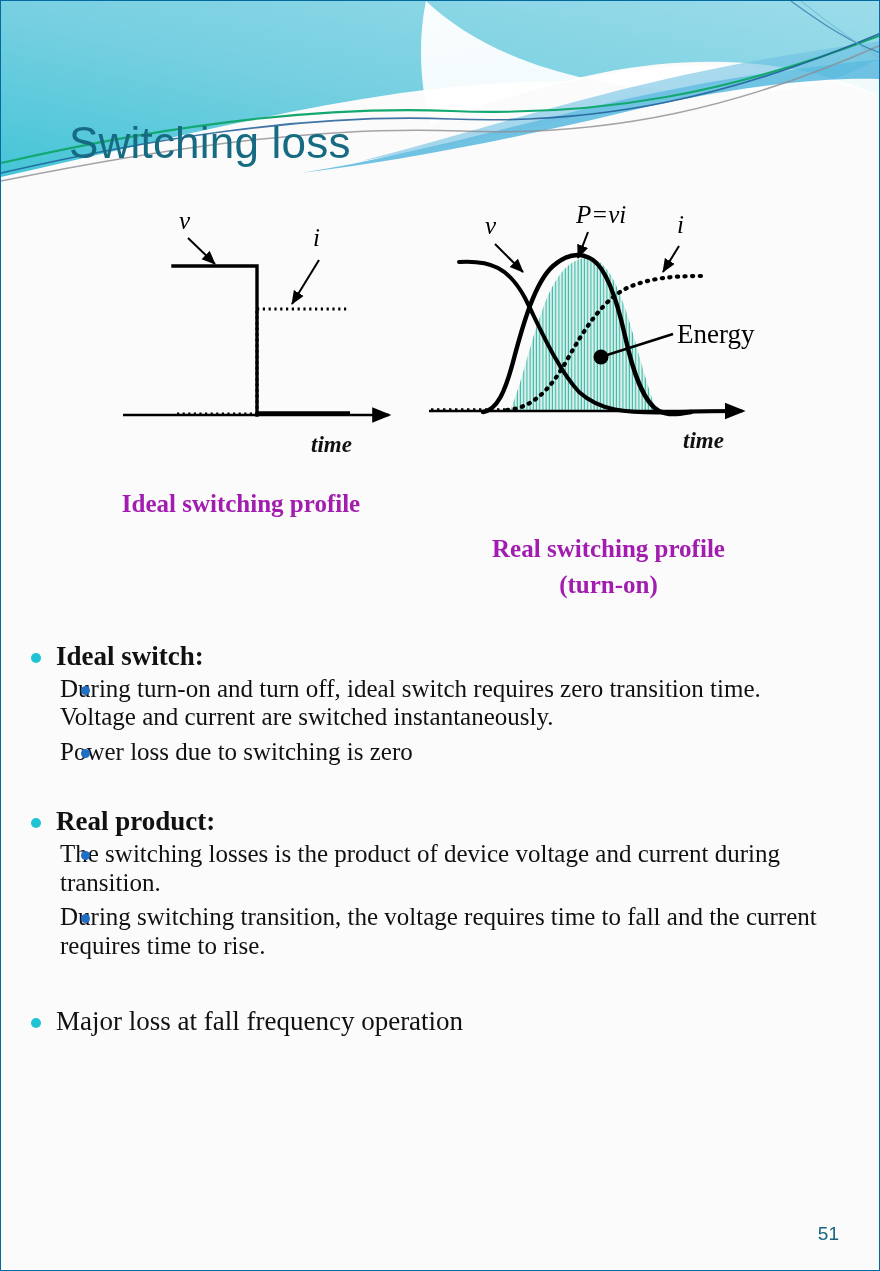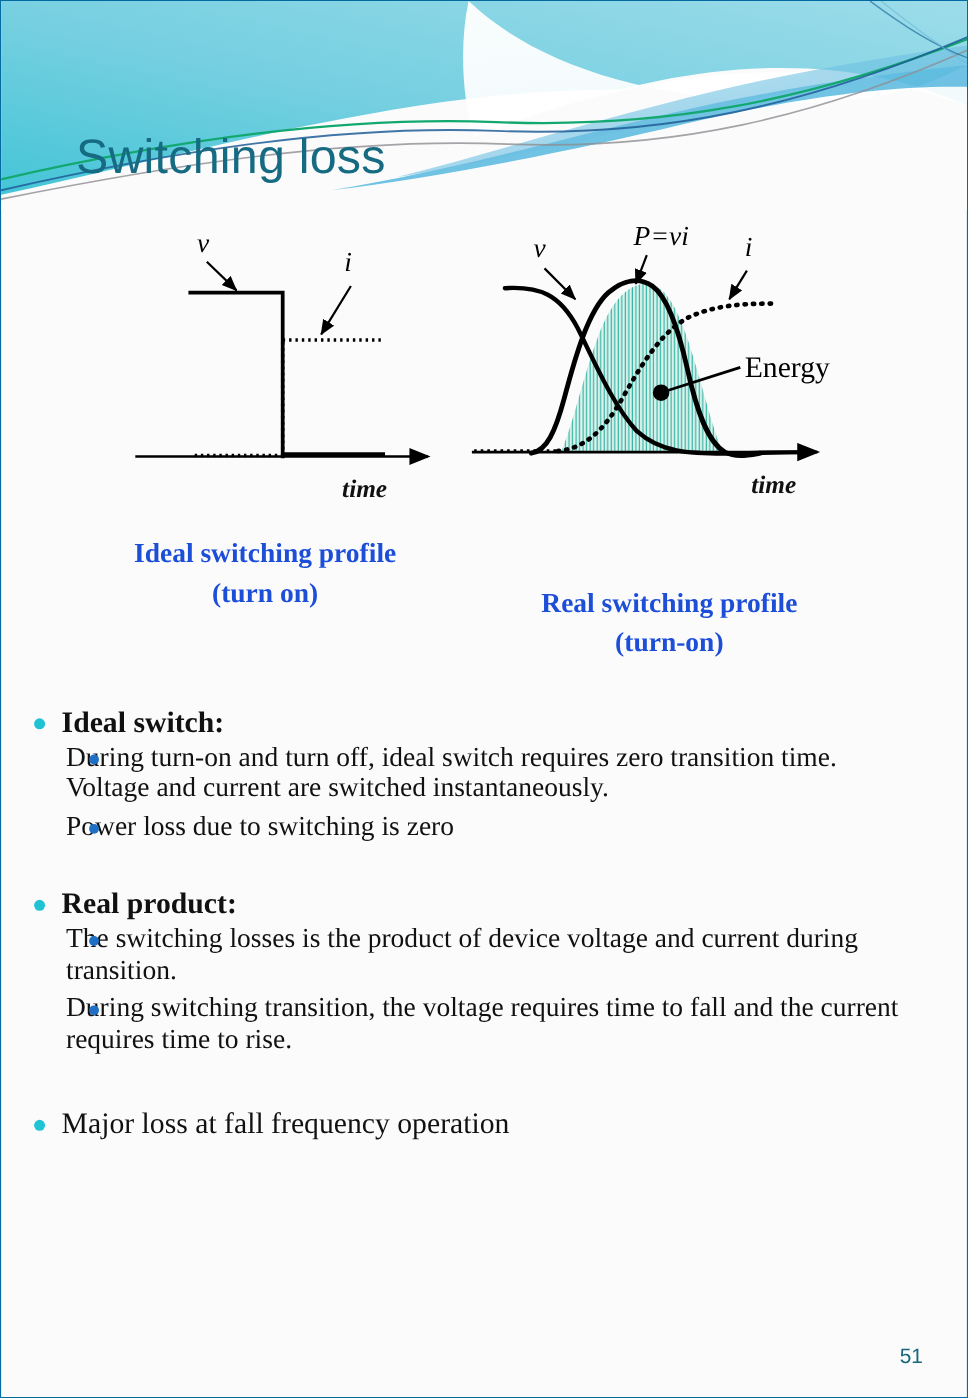--- a/index.html
+++ b/index.html
@@ -59,21 +59,21 @@
     width: 880px;
     height: 80px;
   }
   .caption {
     position: absolute;
     text-align: center;
     font-family: "Liberation Serif", serif;
     font-weight: bold;
     font-size: 25px;
     line-height: 1.42;
-    color: #1d4ed8;
+    color: #a21caf;
   }
   .caption.left  { left: 55px;  width: 370px; }
   .caption.right { left: 430px; width: 355px; margin-top: 45px; }
 
   
   .body-list {
     position: absolute;
     left: 0;
     top: 640px;
     width: 880px;
@@ -279,21 +279,20 @@
         <text x="676" y="147" font-family="Liberation Serif, serif" font-size="27" fill="#000">Energy</text>
 
         <text x="682" y="252" font-family="Liberation Serif, serif" font-style="italic" font-weight="bold" font-size="23" fill="#111">time</text>
       </g>
     </svg>
   </div>
 
   <div class="fig-captions">
     <div class="caption left">
       <div>Ideal switching profile</div>
-      <div>(turn on)</div>
     </div>
     <div class="caption right">
       <div>Real switching profile</div>
       <div>(turn-on)</div>
     </div>
   </div>
 
   <div class="body-list">
 
     <div class="grp">

